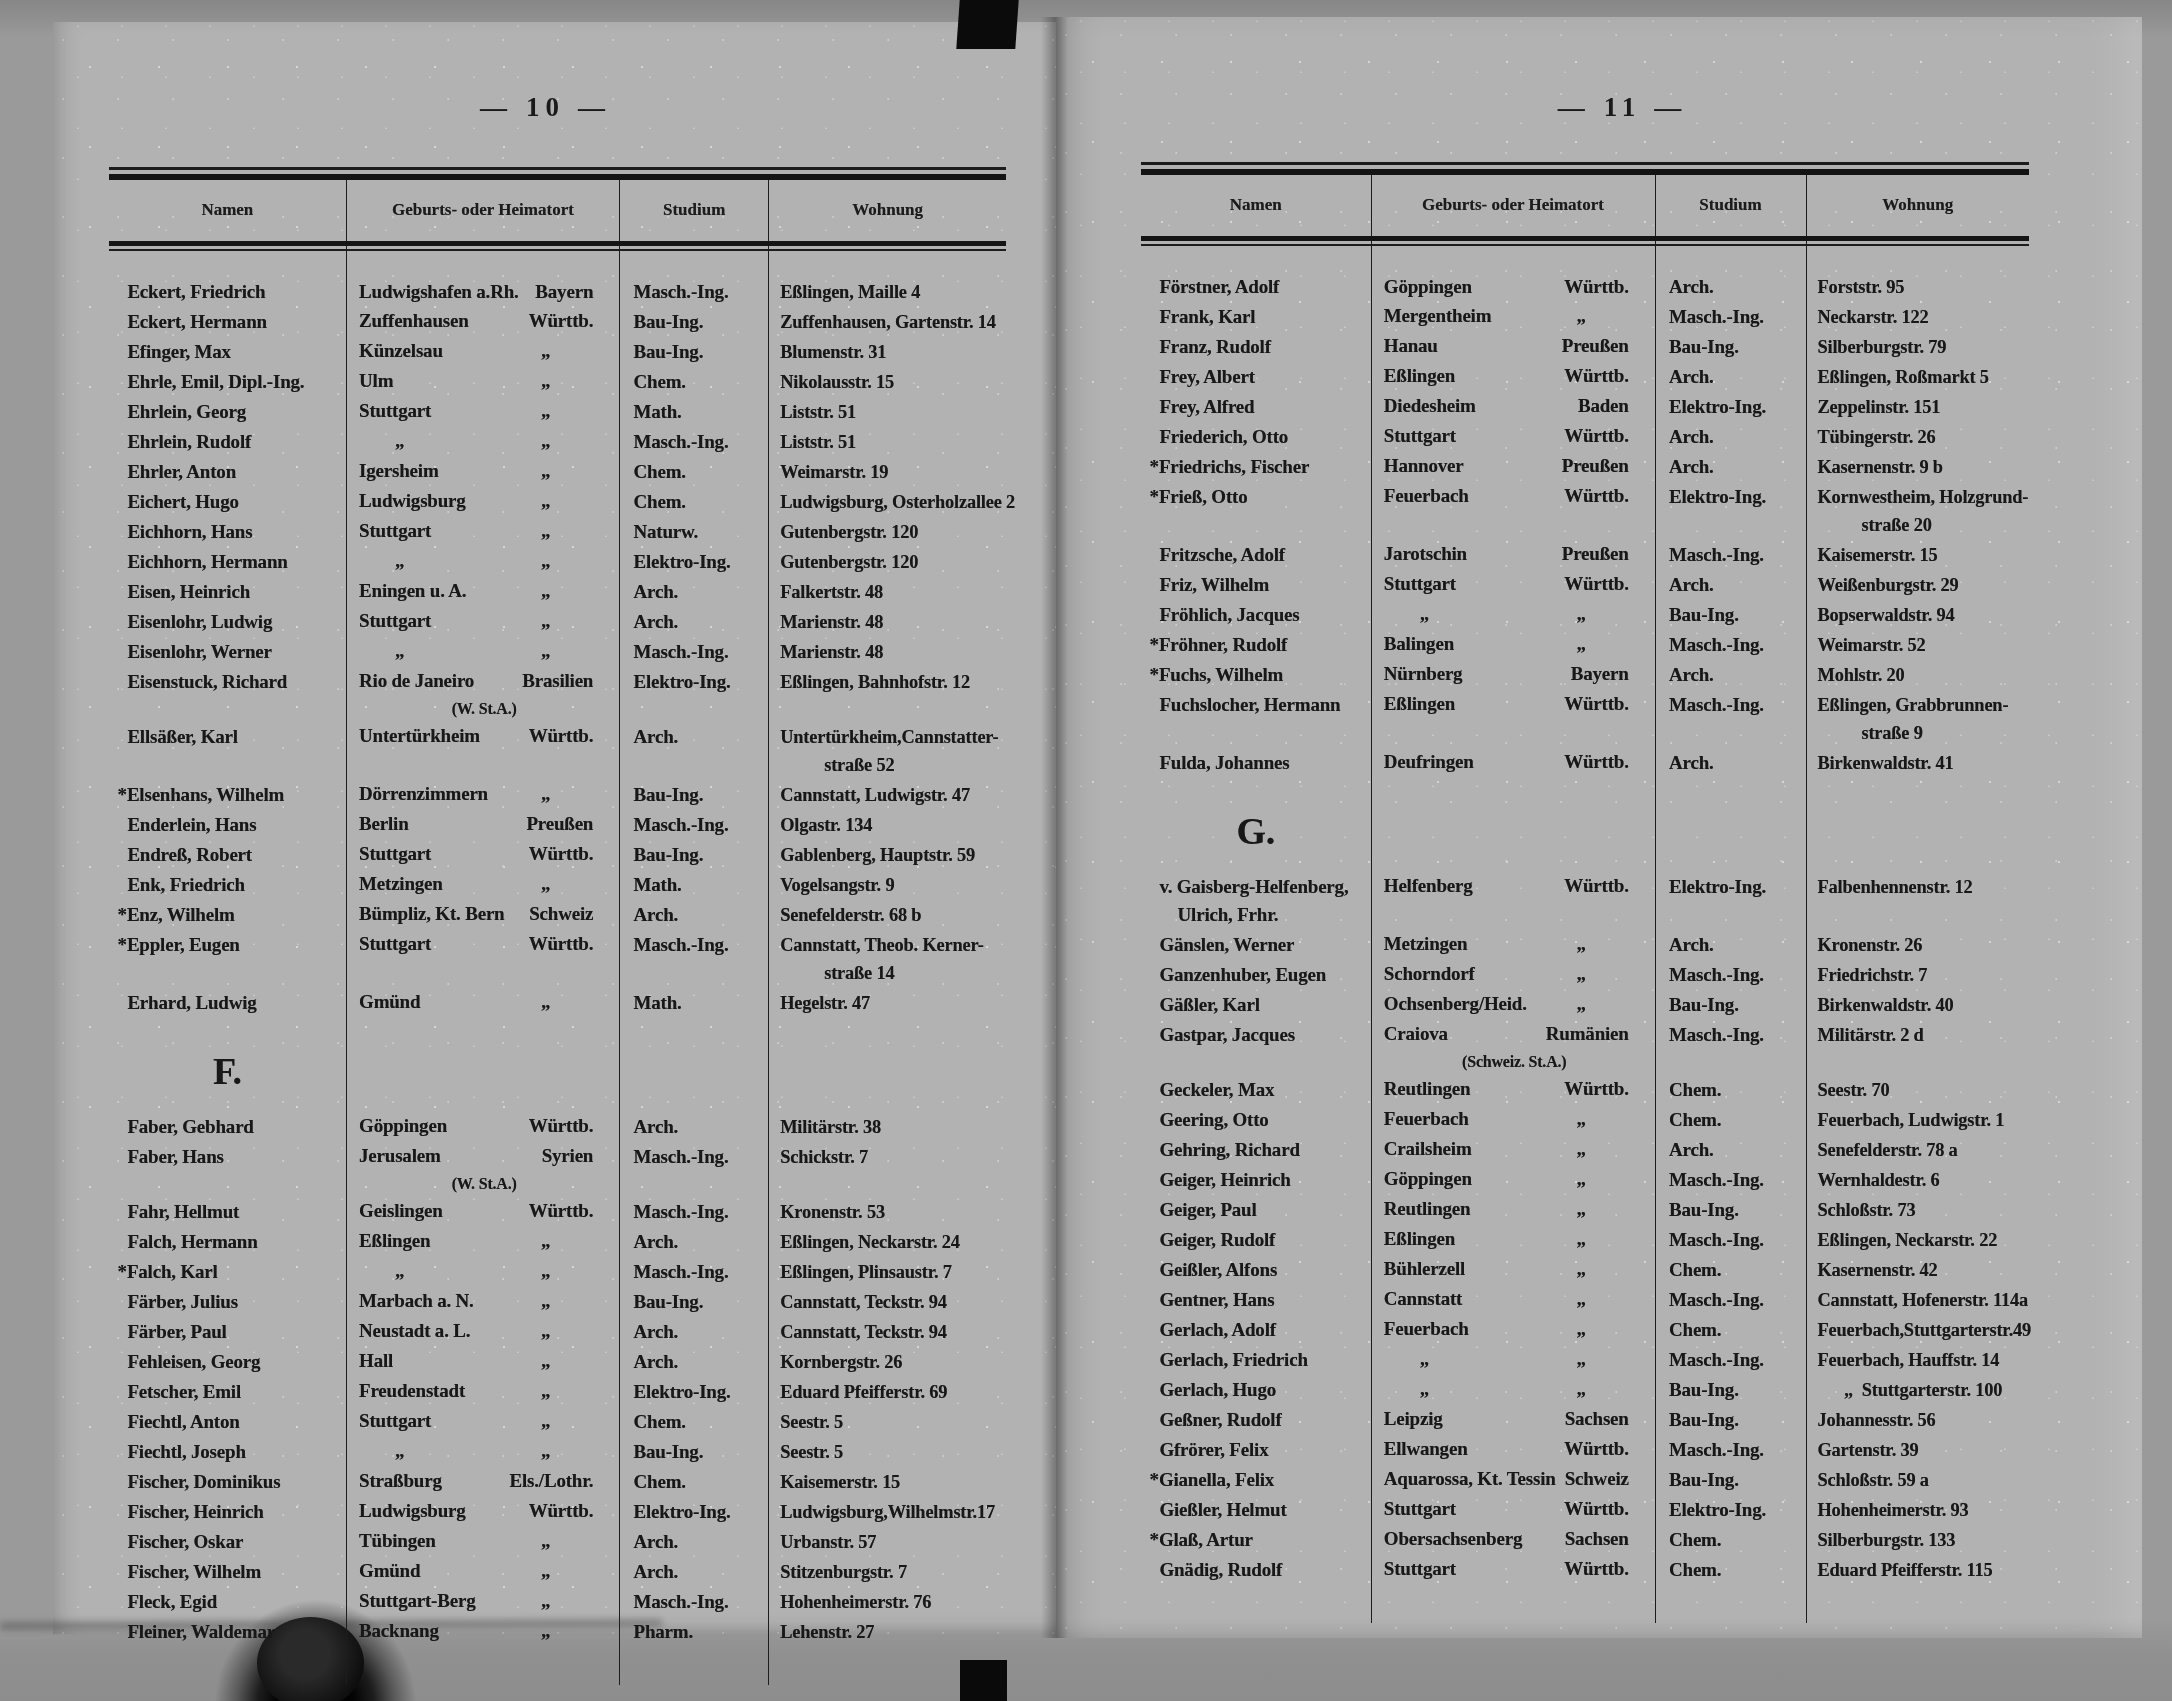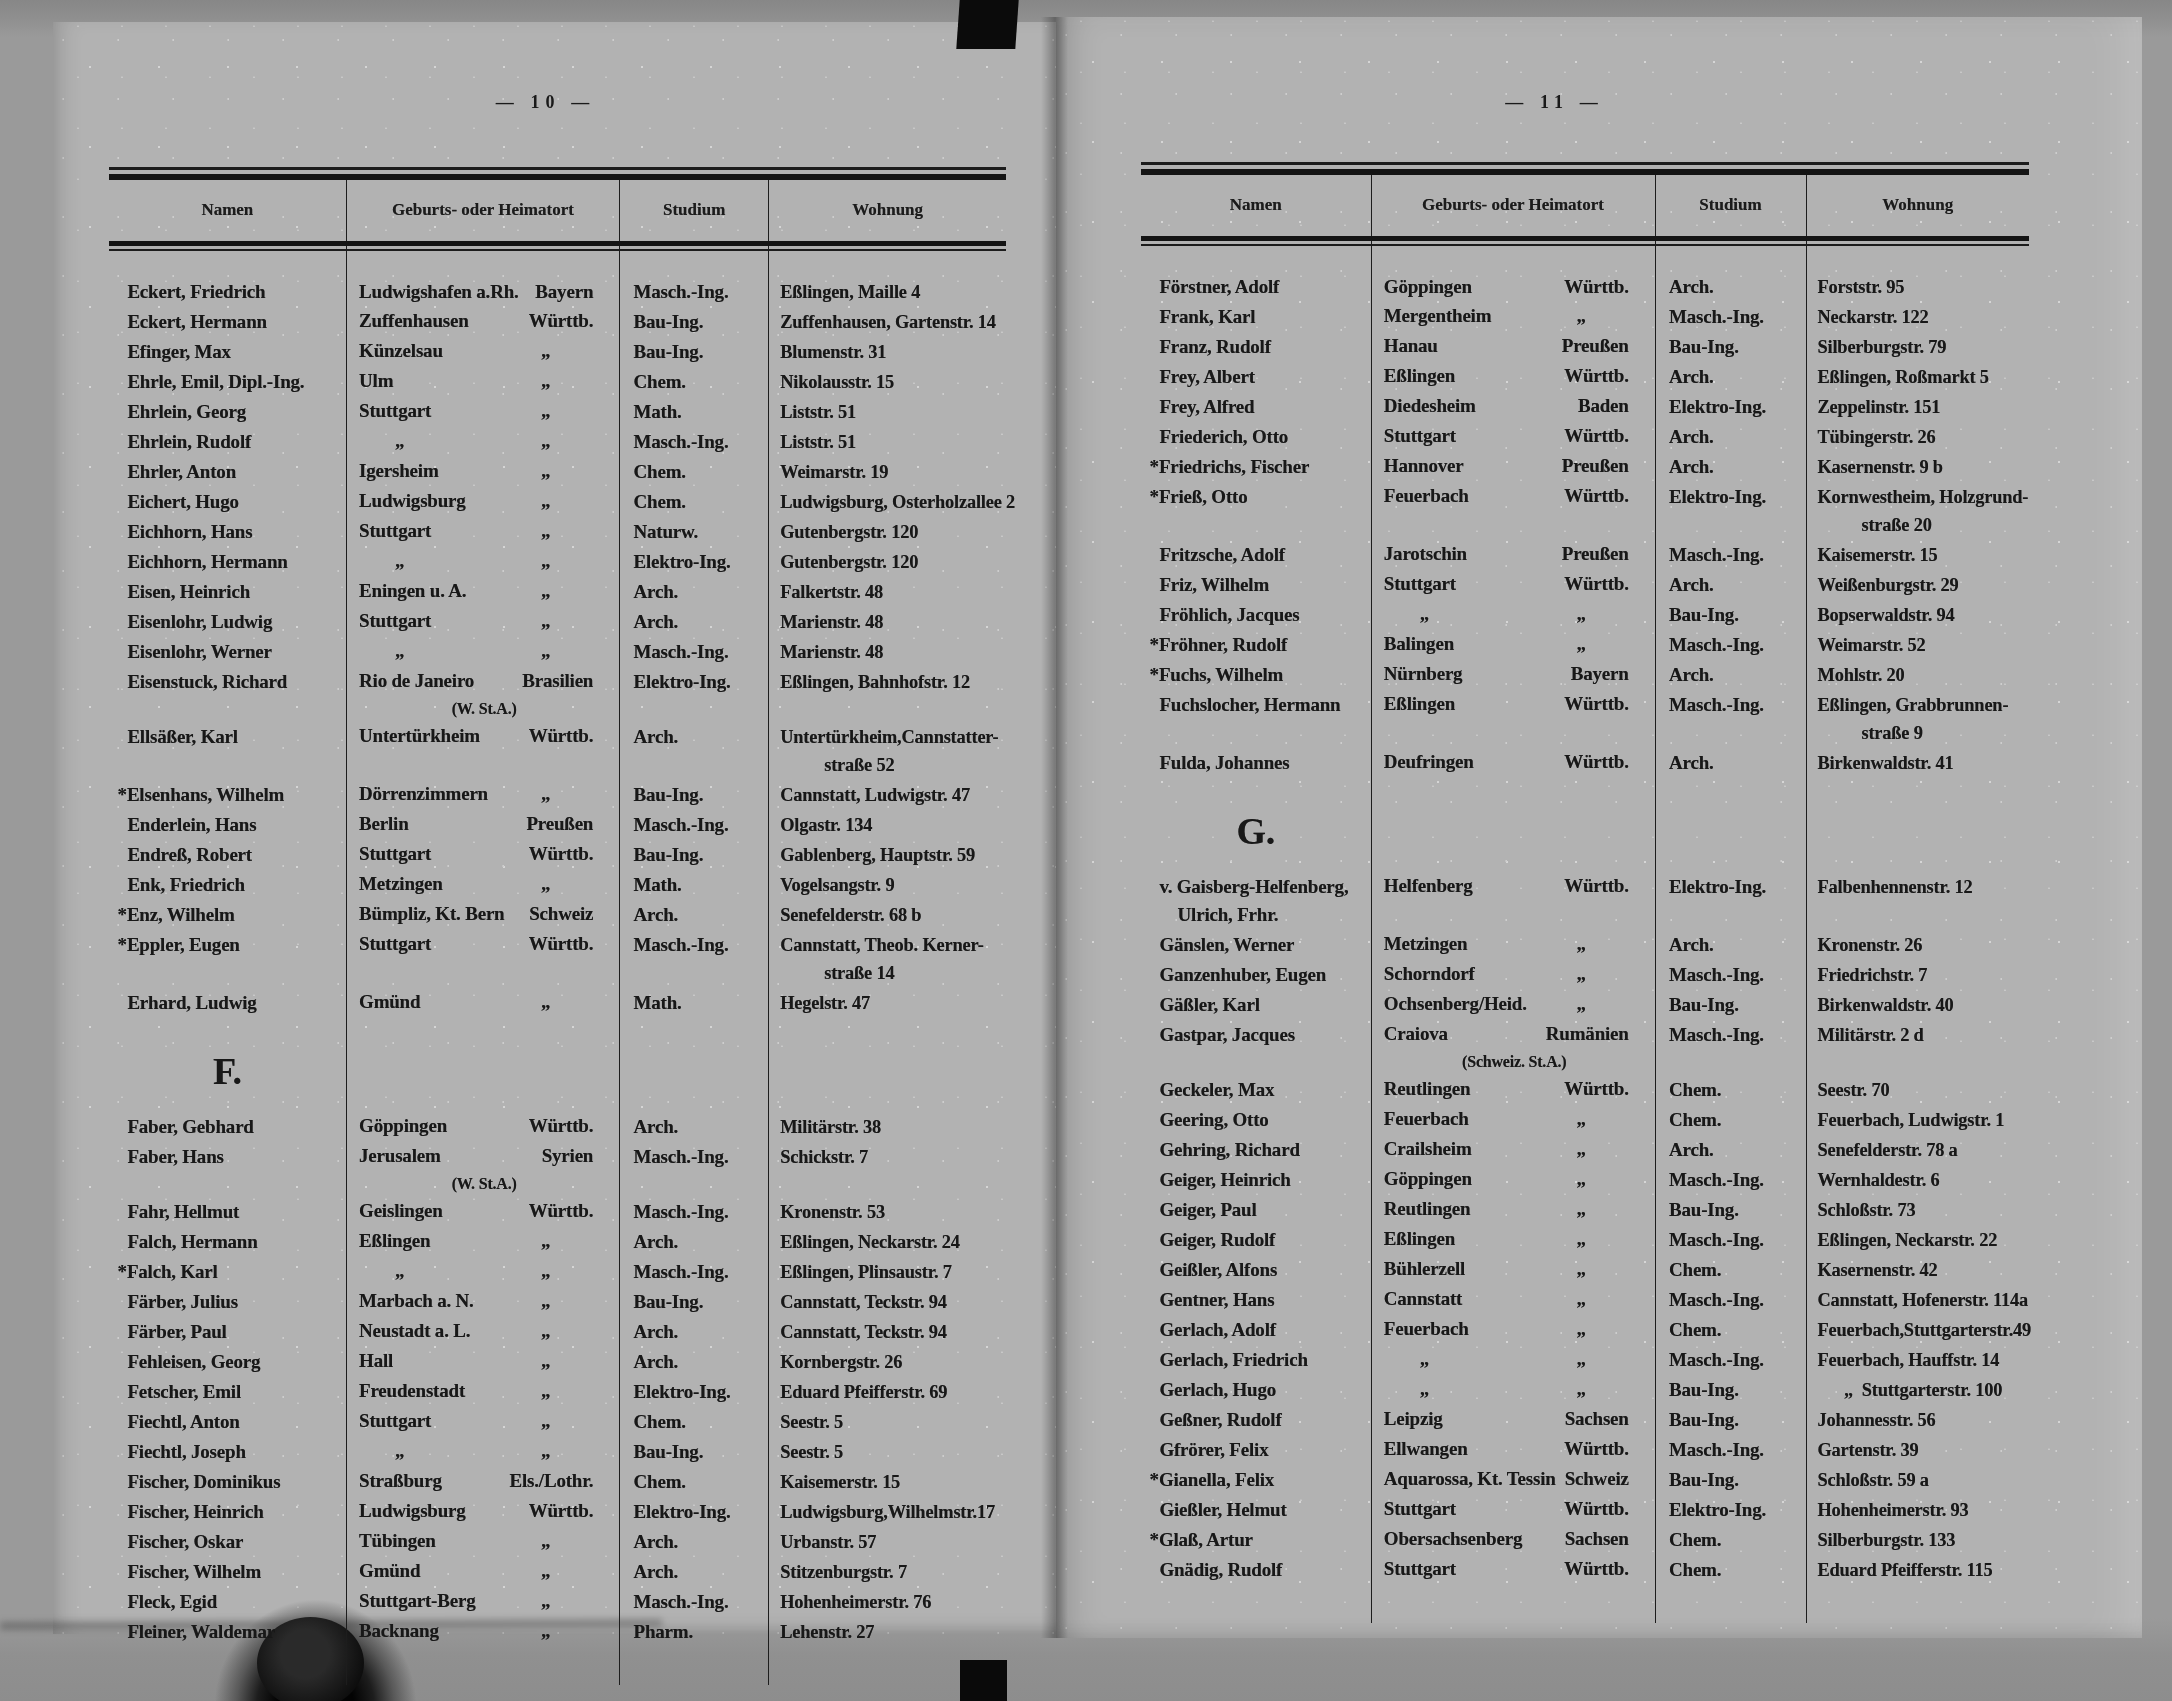--- a/index.html
+++ b/index.html
@@ -26,23 +26,23 @@
     background:linear-gradient(to right, rgba(0,0,0,0), rgba(0,0,0,.30) 52%, rgba(0,0,0,0));}
   .tape-top{position:absolute;left:958px;top:0;width:59px;height:49px;background:#0b0b0b;transform:skewX(-4deg);}
   .tape-bottom{position:absolute;left:960px;top:1660px;width:47px;height:42px;background:#0a0a0a;}
   .finger{position:absolute;left:202px;top:1586px;width:227px;height:115px;
     background:radial-gradient(ellipse 101px 107px at 50% 105%, #030303 0 38%, #1d1d1d 58%, rgba(60,60,60,.65) 78%, rgba(120,120,120,0) 100%);}
   .finger::before{content:"";position:absolute;left:55px;top:31px;width:107px;height:92px;border-radius:50%;
     background:radial-gradient(circle at 45% 40%, #2a2a2a 0 30%, #0d0d0d 75%, rgba(0,0,0,0));}
   .edge-shadow{position:absolute;left:0;top:1621px;width:662px;height:7.4px;background:rgba(0,0,0,.28);filter:blur(3.7px);transform:rotate(-.25deg);}
 
   .pageno{position:absolute;top:92px;width:319px;text-align:center;
-    font-size:18px;font-weight:bold;letter-spacing:6.1px;color:#1a1a1a;}
+    font-size:27px;font-weight:bold;letter-spacing:6.1px;color:#1a1a1a;}
   .pn-left{left:386px;}
-  .pn-right{left:1395px;}
+  .pn-right{left:1463px;}
 
   .tablewrap{position:absolute;}
   .tw-left{left:109px;top:167px;width:897px;}
   .tw-right{left:1141px;top:162px;width:888px;}
   .rule-thin{height:2.5px;background:#1c1c1c;margin-bottom:4.9px;}
   .rule-thick{height:5.5px;background:#141414;}
   .under-thin{position:absolute;left:0;right:0;top:82px;height:1.8px;background:#1c1c1c;}
 
   table.tbl{border-collapse:collapse;table-layout:fixed;width:100%;}
   .tbl th{

